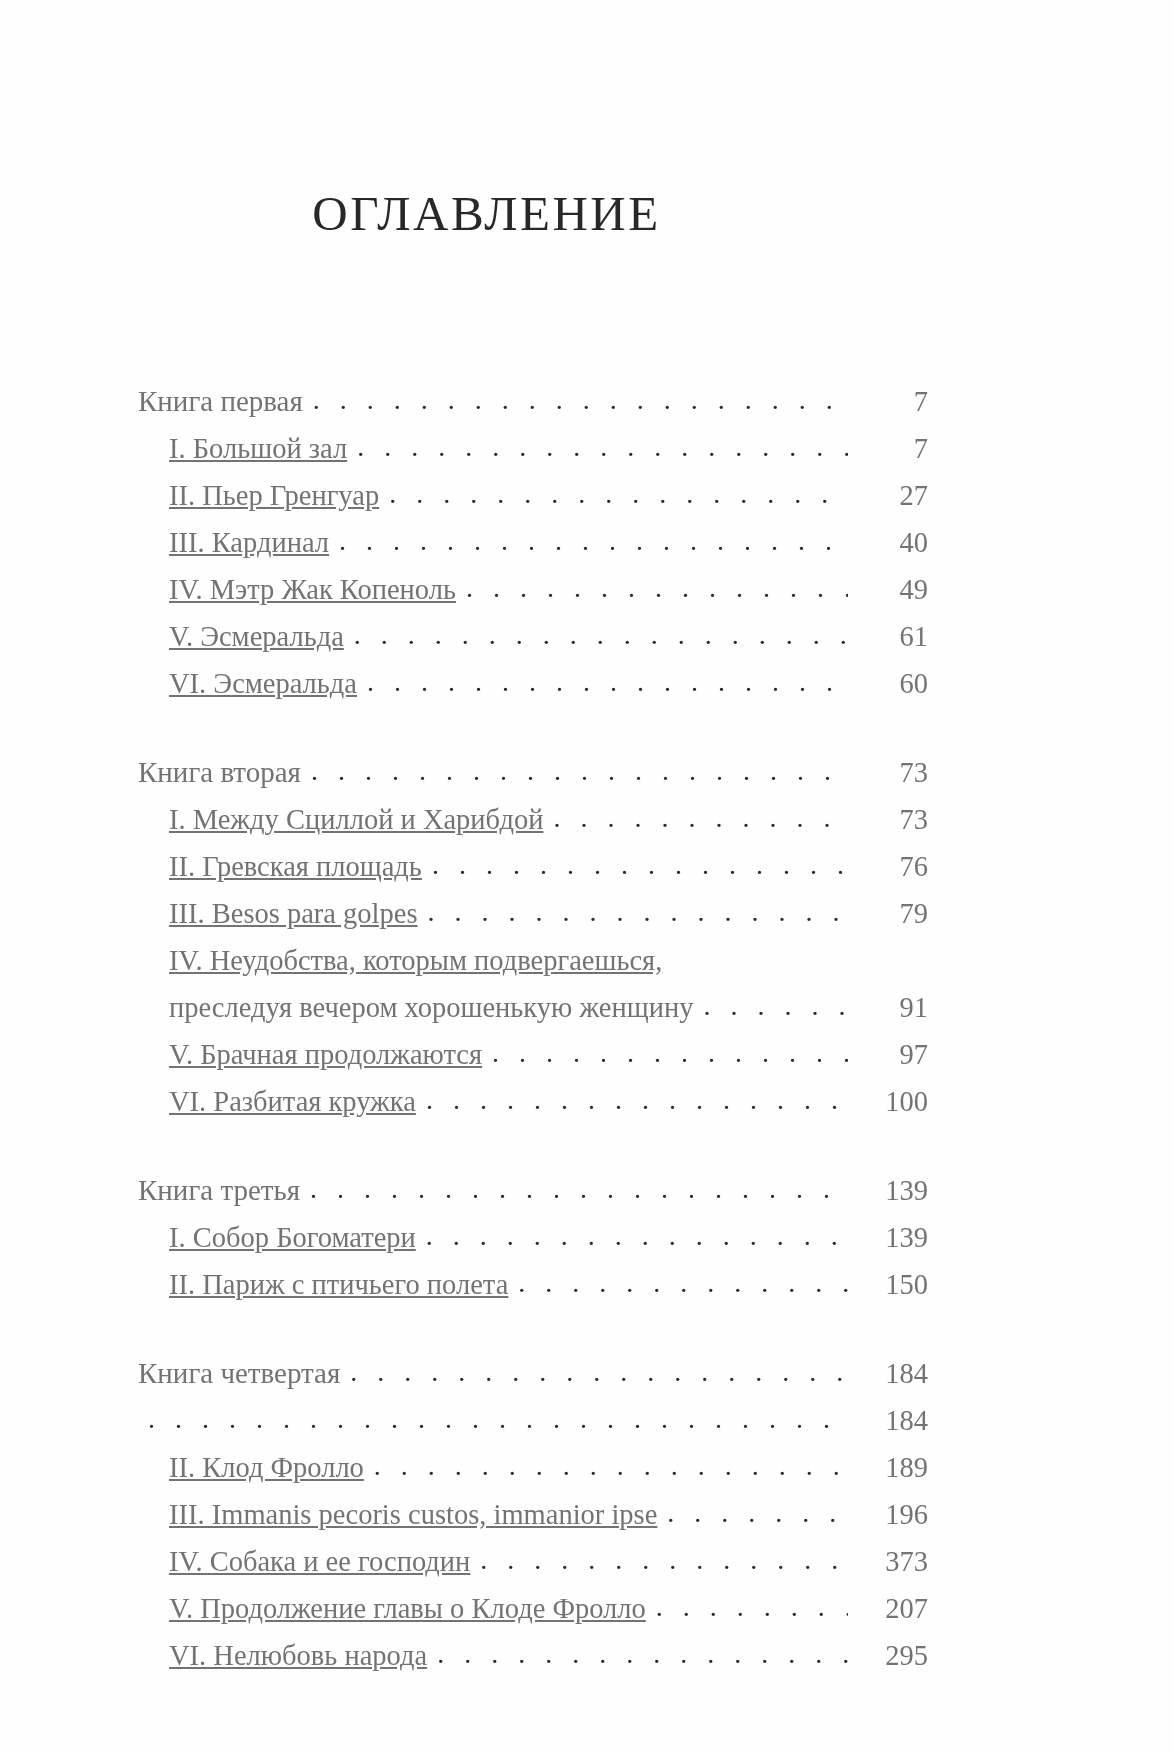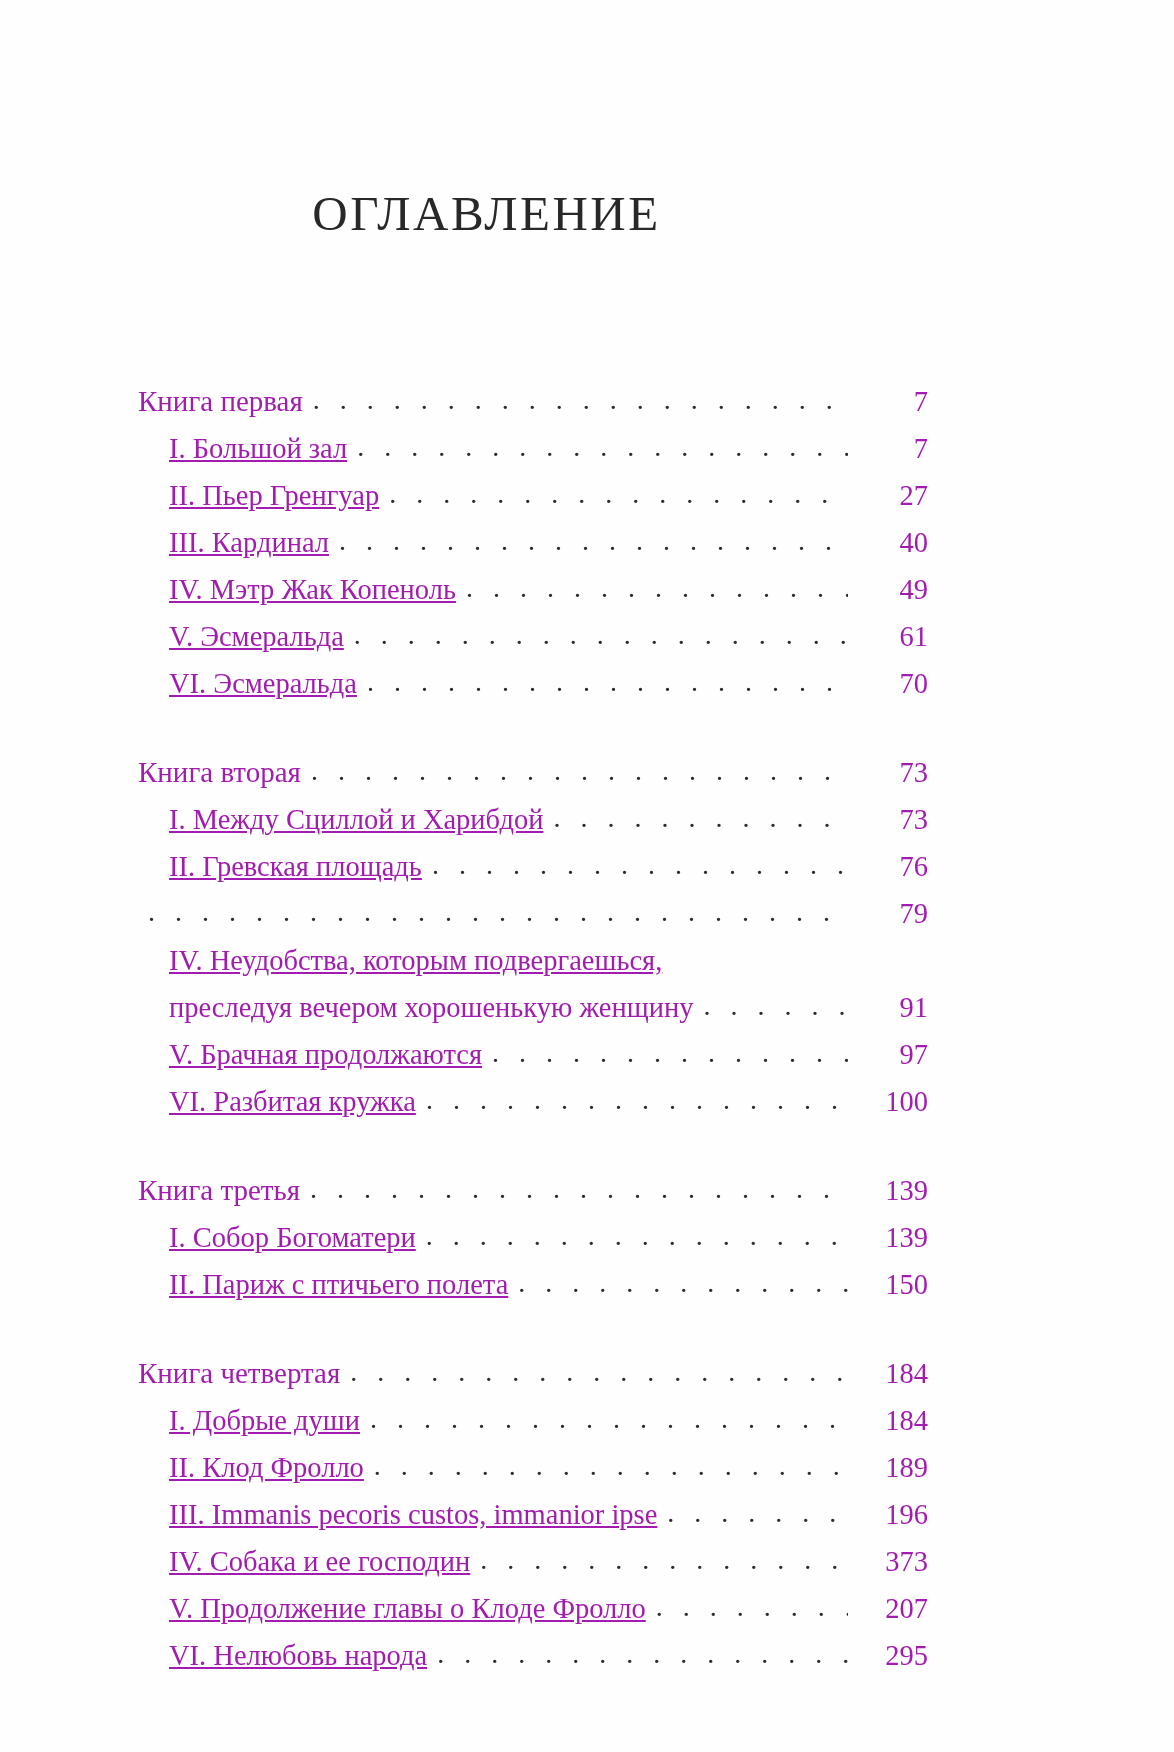--- a/index.html
+++ b/index.html
@@ -48,21 +48,21 @@
   .book-group:last-child {
     margin-bottom: 0;
   }
 
   .toc-row {
     display: flex;
     align-items: baseline;
     width: 100%;
     font-size: 28.5px;
     line-height: 47px;
-    color: #a21caf;
+    color: #737373;
   }
 
   .toc-row.book-row {
     font-size: 29px;
   }
 
   .toc-row.chapter-row .row-label {
     padding-left: 31px;
     text-decoration: underline;
   }
@@ -136,40 +136,41 @@
           <span class="page-num">49</span>
         </div>
         <div class="toc-row chapter-row">
           <span class="row-label">V. Эсмеральда</span>
           <span class="leader"></span>
           <span class="page-num">61</span>
         </div>
         <div class="toc-row chapter-row">
           <span class="row-label">VI. Эсмеральда</span>
           <span class="leader"></span>
-          <span class="page-num">70</span>
+          <span class="page-num">60</span>
         </div>
       </div>
       <div class="book-group">
         <div class="toc-row book-row">
           <span class="row-label">Книга вторая</span>
           <span class="leader"></span>
           <span class="page-num">73</span>
         </div>
         <div class="toc-row chapter-row">
           <span class="row-label">I. Между Сциллой и Харибдой</span>
           <span class="leader"></span>
           <span class="page-num">73</span>
         </div>
         <div class="toc-row chapter-row">
           <span class="row-label">II. Гревская площадь</span>
           <span class="leader"></span>
           <span class="page-num">76</span>
         </div>
         <div class="toc-row chapter-row">
+          <span class="row-label">III. Besos para golpes</span>
           <span class="leader"></span>
           <span class="page-num">79</span>
         </div>
         <div class="toc-row chapter-row nolead">
           <span class="row-label">IV. Неудобства, которым подвергаешься,</span>
         </div>
         <div class="toc-row cont-row">
           <span class="row-label">преследуя вечером хорошенькую женщину</span>
           <span class="leader"></span>
           <span class="page-num">91</span>
@@ -202,21 +203,20 @@
           <span class="page-num">150</span>
         </div>
       </div>
       <div class="book-group">
         <div class="toc-row book-row">
           <span class="row-label">Книга четвертая</span>
           <span class="leader"></span>
           <span class="page-num">184</span>
         </div>
         <div class="toc-row chapter-row">
-          <span class="row-label">I. Добрые души</span>
           <span class="leader"></span>
           <span class="page-num">184</span>
         </div>
         <div class="toc-row chapter-row">
           <span class="row-label">II. Клод Фролло</span>
           <span class="leader"></span>
           <span class="page-num">189</span>
         </div>
         <div class="toc-row chapter-row">
           <span class="row-label">III. Immanis pecoris custos, immanior ipse</span>

